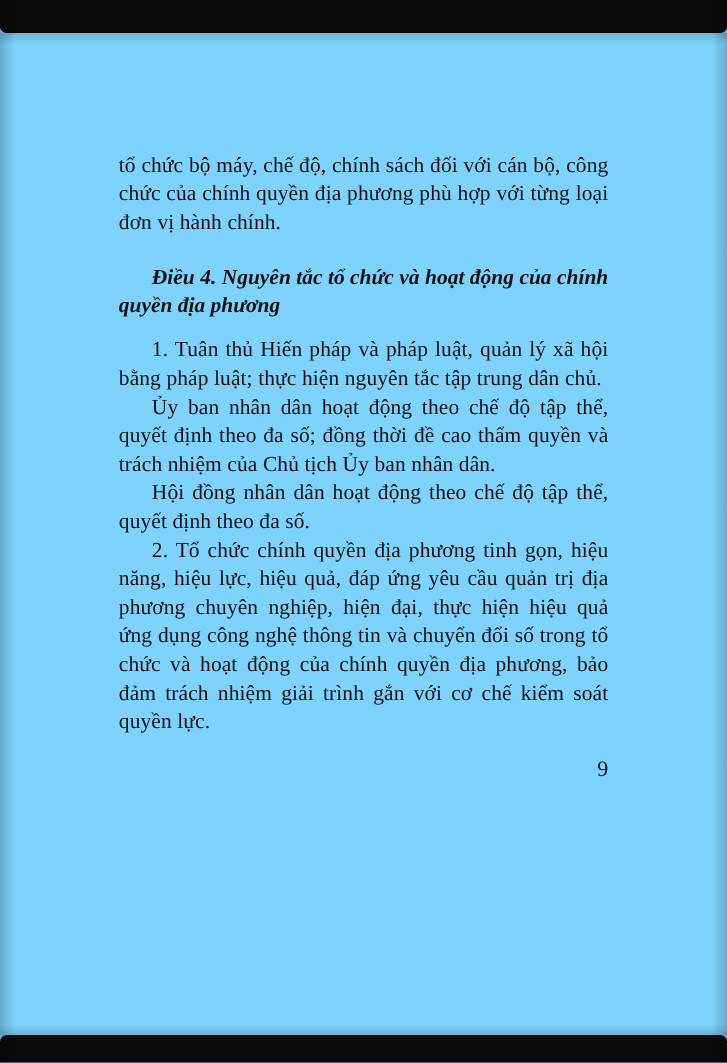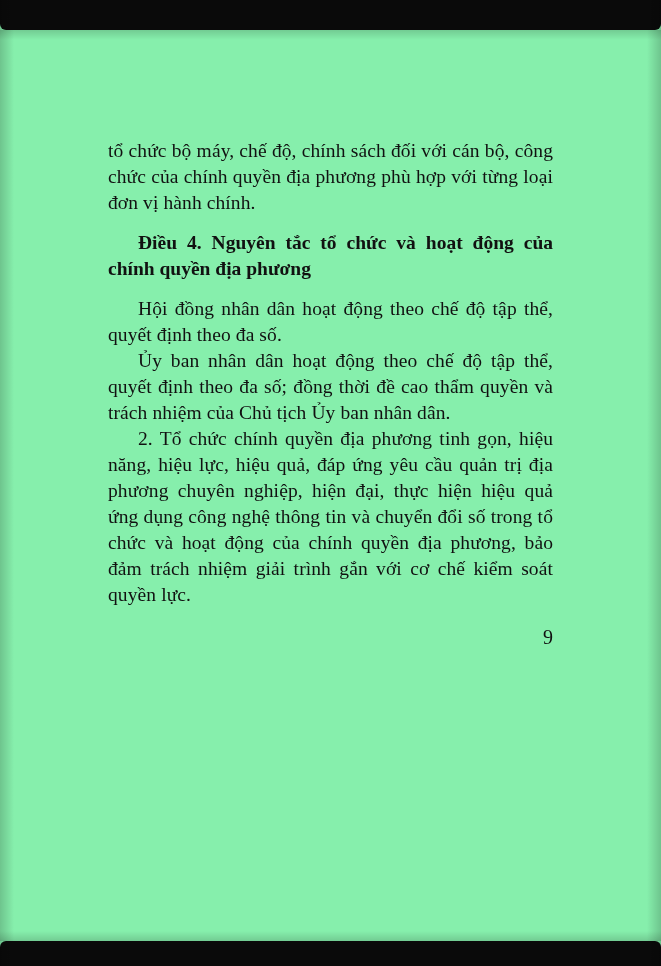--- a/index.html
+++ b/index.html
@@ -5,21 +5,21 @@
   html, body {
     margin: 0;
     padding: 0;
     background: #2a2a2a;
   }
   .page {
     position: relative;
     width: 661px;
     height: 966px;
     margin: 0 auto;
-    background: #86efac;
+    background: #7dd3fc;
     overflow: hidden;
     font-family: "Liberation Serif", "DejaVu Serif", serif;
     color: #111;
   }
   .scan-bar-top {
     position: absolute;
     top: 0; left: 0; right: 0;
     height: 30px;
     background: #0a0a0a;
     border-radius: 0 0 6px 6px;
@@ -72,26 +72,27 @@
     font-size: 19.5px;
     line-height: 26px;
     text-align: justify;
     text-justify: inter-word;
     letter-spacing: 0.1px;
   }
   .content p.indent {
     text-indent: 30px;
   }
   .content h2.section-heading {
-    margin: 14px 0 14px 0;
+    margin: 24px 0 14px 0;
     font-size: 19.5px;
     line-height: 26px;
     font-weight: bold;
     text-align: justify;
     text-indent: 30px;
+    font-style: italic;
   }
   .page-number {
     margin-top: 16px;
     font-size: 20px;
     line-height: 26px;
     text-align: right;
   }
 </style>
 </head>
 <body>
@@ -100,24 +101,25 @@
 
   <div class="scan-bar-top"></div>
   <div class="scan-bar-bottom"></div>
 
   <div class="content">
     <p>tổ chức bộ máy, chế độ, chính sách đối với cán bộ, công chức của chính quyền địa phương phù hợp với từng loại đơn vị hành chính.</p>
 
 
     <h2 class="section-heading">Điều 4. Nguyên tắc tổ chức và hoạt động của chính quyền địa phương</h2>
 
+    <p class="indent">1. Tuân thủ Hiến pháp và pháp luật, quản lý xã hội bằng pháp luật; thực hiện nguyên tắc tập trung dân chủ.</p>
+
+    <p class="indent">Ủy ban nhân dân hoạt động theo chế độ tập thể, quyết định theo đa số; đồng thời đề cao thẩm quyền và trách nhiệm của Chủ tịch Ủy ban nhân dân.</p>
 
     <p class="indent">Hội đồng nhân dân hoạt động theo chế độ tập thể, quyết định theo đa số.</p>
-
-    <p class="indent">Ủy ban nhân dân hoạt động theo chế độ tập thể, quyết định theo đa số; đồng thời đề cao thẩm quyền và trách nhiệm của Chủ tịch Ủy ban nhân dân.</p>
 
     <p class="indent">2. Tổ chức chính quyền địa phương tinh gọn, hiệu năng, hiệu lực, hiệu quả, đáp ứng yêu cầu quản trị địa phương chuyên nghiệp, hiện đại, thực hiện hiệu quả ứng dụng công nghệ thông tin và chuyển đổi số trong tổ chức và hoạt động của chính quyền địa phương, bảo đảm trách nhiệm giải trình gắn với cơ chế kiểm soát quyền lực.</p>
 
     <div class="page-number">9</div>
   </div>
 
   <div class="edge-shadow-left"></div>
   <div class="edge-shadow-right"></div>
   <div class="edge-shadow-top"></div>
   <div class="edge-shadow-bottom"></div>

